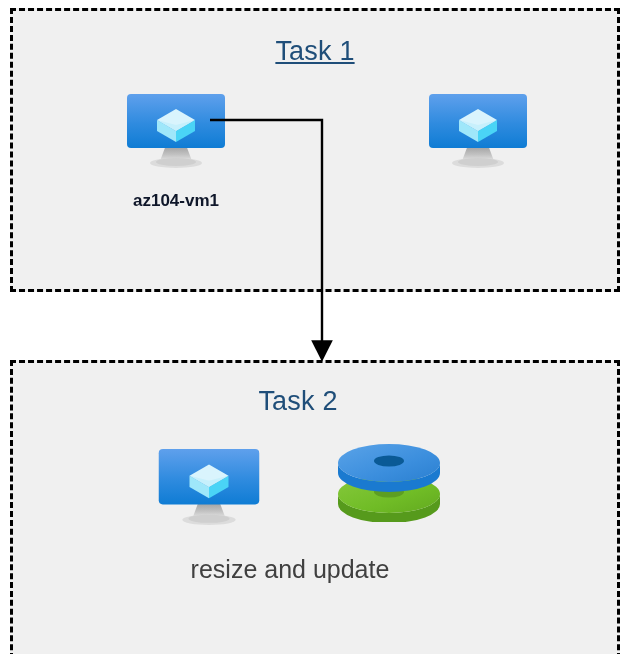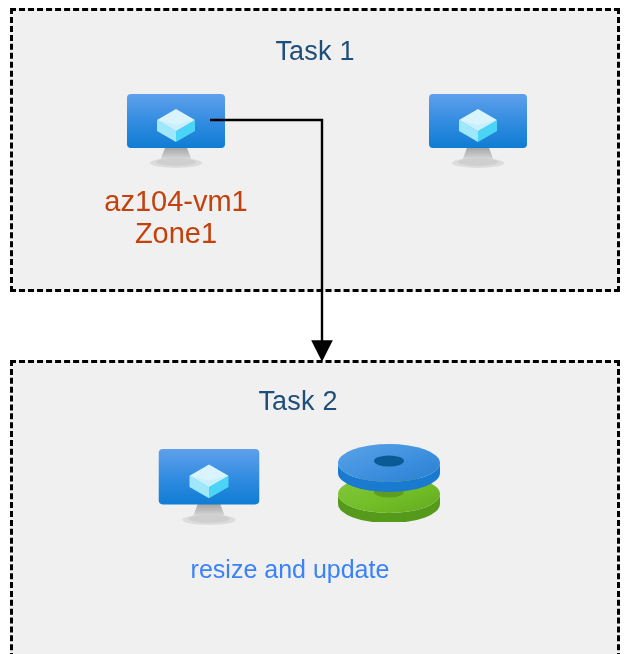--- a/index.html
+++ b/index.html
@@ -32,37 +32,38 @@
   .task-title {
     position: absolute;
     width: 100%;
     text-align: center;
     font-size: 27px;
     line-height: 32px;
     color: #1f4e79;
     letter-spacing: 0.2px;
     white-space: nowrap;
   }
-  #task1-title { top: 24px; }
+  #task1-title { top: 24px; text-decoration: underline; }
   #task2-title { top: 22px; left: -17px; }
 
   
   .vm-node {
     position: absolute;
   }
   .vm-label {
     position: absolute;
     width: 240px;
     left: 50%;
     margin-left: -120px;
     text-align: center;
-    font-size: 29px;
+    font-size: 17px;
     line-height: 32px;
-    color: #c2410c;
+    color: #0f172a;
     white-space: nowrap;
+    font-weight: bold;
   }
   #vm1-node { left: 43px;  top: 82px; width: 240px; height: 160px; }
   #vm2-node { left: 345px; top: 82px; width: 240px; height: 160px; }
   #vm1-label, #vm2-label { top: 92px; }
 
   
   .vm-icon {
     position: absolute;
     width: 100px;
     height: 78px;
@@ -92,21 +93,21 @@
 
   
   #task2-caption {
     position: absolute;
     left: 10px;
     top: 552px;
     width: 560px;
     text-align: center;
     font-size: 25px;
     line-height: 34px;
-    color: #3b82f6;
+    color: #404040;
     white-space: nowrap;
   }
 </style>
 </head>
 <body>
 
 <div id="canvas">
 
   <div id="task1-box" class="task-box">
 
@@ -132,21 +133,20 @@
         <rect x="1" y="1" width="98" height="54" rx="4" ry="4" fill="url(#scrGrad1)"></rect>
         <g>
           <path d="M50 16 L69 27 L50 38 L31 27 Z" fill="#d9f4fd"></path>
           <path d="M31 27 L50 38 L50 49 L31 38 Z" fill="#9fe7fa"></path>
           <path d="M69 27 L50 38 L50 49 L69 38 Z" fill="#4ad4f6"></path>
           <path d="M31 27 L50 32 L69 27 L50 38 Z" fill="#c3eefc" opacity="0.85"></path>
         </g>
       </svg>
       <div id="vm1-label" class="vm-label">
         <div>az104-vm1</div>
-        <div>Zone1</div>
       </div>
     </div>
 
     <div id="vm2-node" class="vm-node">
       <svg id="vm2-icon" class="vm-icon" viewBox="0 0 100 78">
         <defs>
           <linearGradient id="scrGrad2" x1="0" y1="0" x2="0" y2="1">
             <stop offset="0%" stop-color="#5fa0ec"></stop>
             <stop offset="55%" stop-color="#2f8bdf"></stop>
             <stop offset="100%" stop-color="#0f7cd4"></stop>

